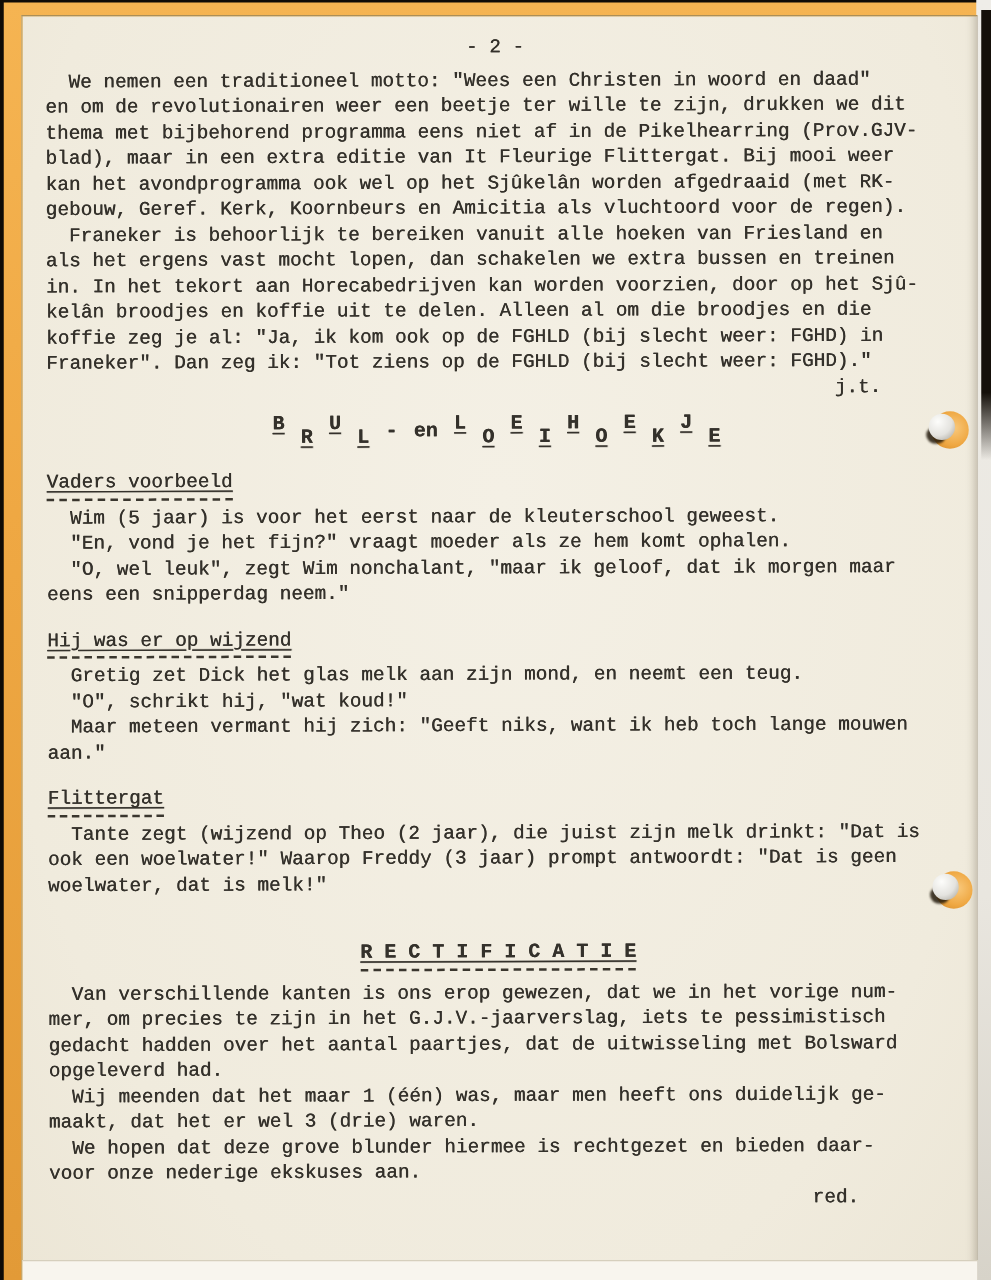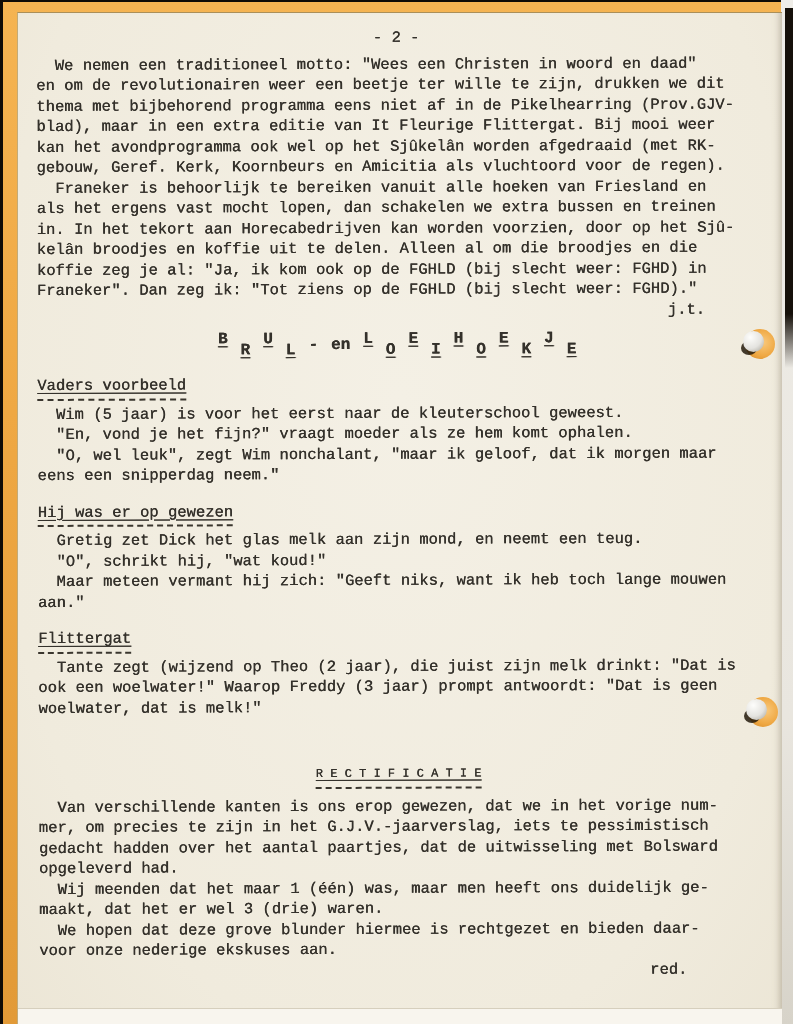--- a/index.html
+++ b/index.html
@@ -56,21 +56,21 @@
   .sec-title {
     display:inline-block; position:relative; margin-bottom:8px;
     text-decoration:underline; text-underline-offset:3px;
   }
   .sec-title::after {
     content:""; position:absolute; left:0; right:0; bottom:-4px;
     border-bottom:2px dashed #3a362e;
   }
   .section { margin-bottom:16px; }
   .center { text-align:center; }
-  .recti { font-weight:normal; font-size:12px; margin-top:30px; margin-bottom:12px; }
+  .recti { font-weight:bold; font-size:16px; margin-top:18px; margin-bottom:12px; }
   
   .hole { position:absolute; width:34px; height:32px; }
   .hole-1 { left:741px; top:329px; }
   .hole-2 { left:744px; top:697px; }
   .hole .halo {
     position:absolute; left:4px; top:0; width:30px; height:30px; border-radius:50%;
     background:radial-gradient(circle at 60% 45%, #f9c97c 0%, #efa843 55%, #dd9331 80%, rgba(221,147,49,0) 100%);
   }
   .hole .dark {
     position:absolute; left:0px; top:12px; width:16px; height:14px; border-radius:50%;
@@ -137,21 +137,21 @@
         <span class="sec-title">Vaders voorbeeld</span>
         <div class="para">
             <div class="line">  Wim (5 jaar) is voor het eerst naar de kleuterschool geweest.</div>
             <div class="line">  "En, vond je het fijn?" vraagt moeder als ze hem komt ophalen.</div>
             <div class="line">  "O, wel leuk", zegt Wim nonchalant, "maar ik geloof, dat ik morgen maar</div>
             <div class="line">eens een snipperdag neem."</div>
           </div>
       </div>
 
       <div class="section">
-        <span class="sec-title">Hij was er op gewezen</span>
+        <span class="sec-title">Hij was er op wijzend</span>
         <div class="para">
             <div class="line">  Gretig zet Dick het glas melk aan zijn mond, en neemt een teug.</div>
             <div class="line">  "O", schrikt hij, "wat koud!"</div>
             <div class="line">  Maar meteen vermant hij zich: "Geeft niks, want ik heb toch lange mouwen</div>
             <div class="line">aan."</div>
           </div>
       </div>
 
       <div class="section">
         <span class="sec-title">Flittergat</span>

